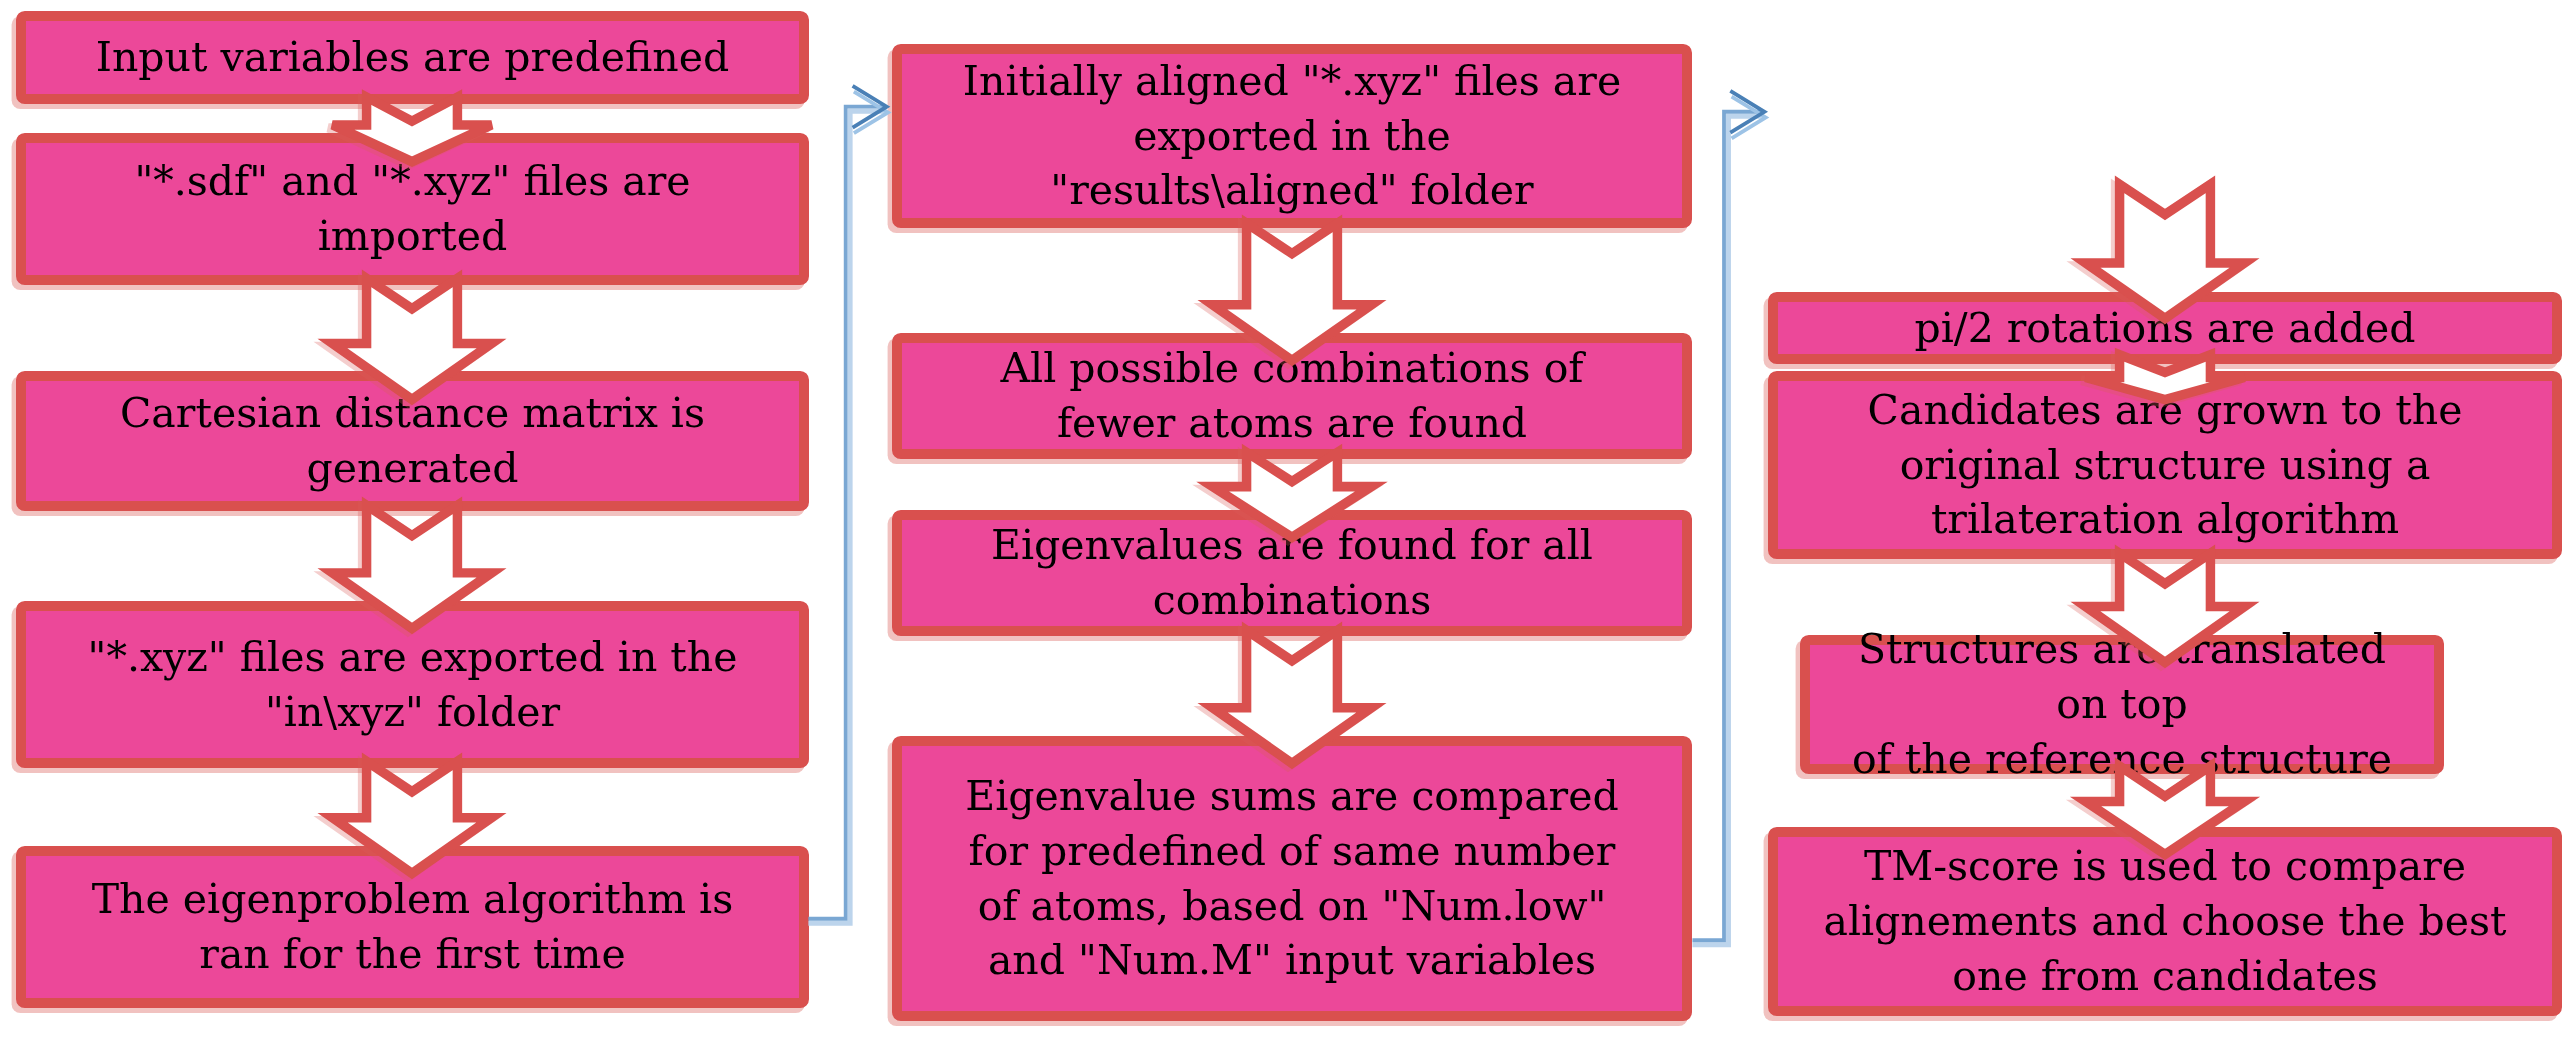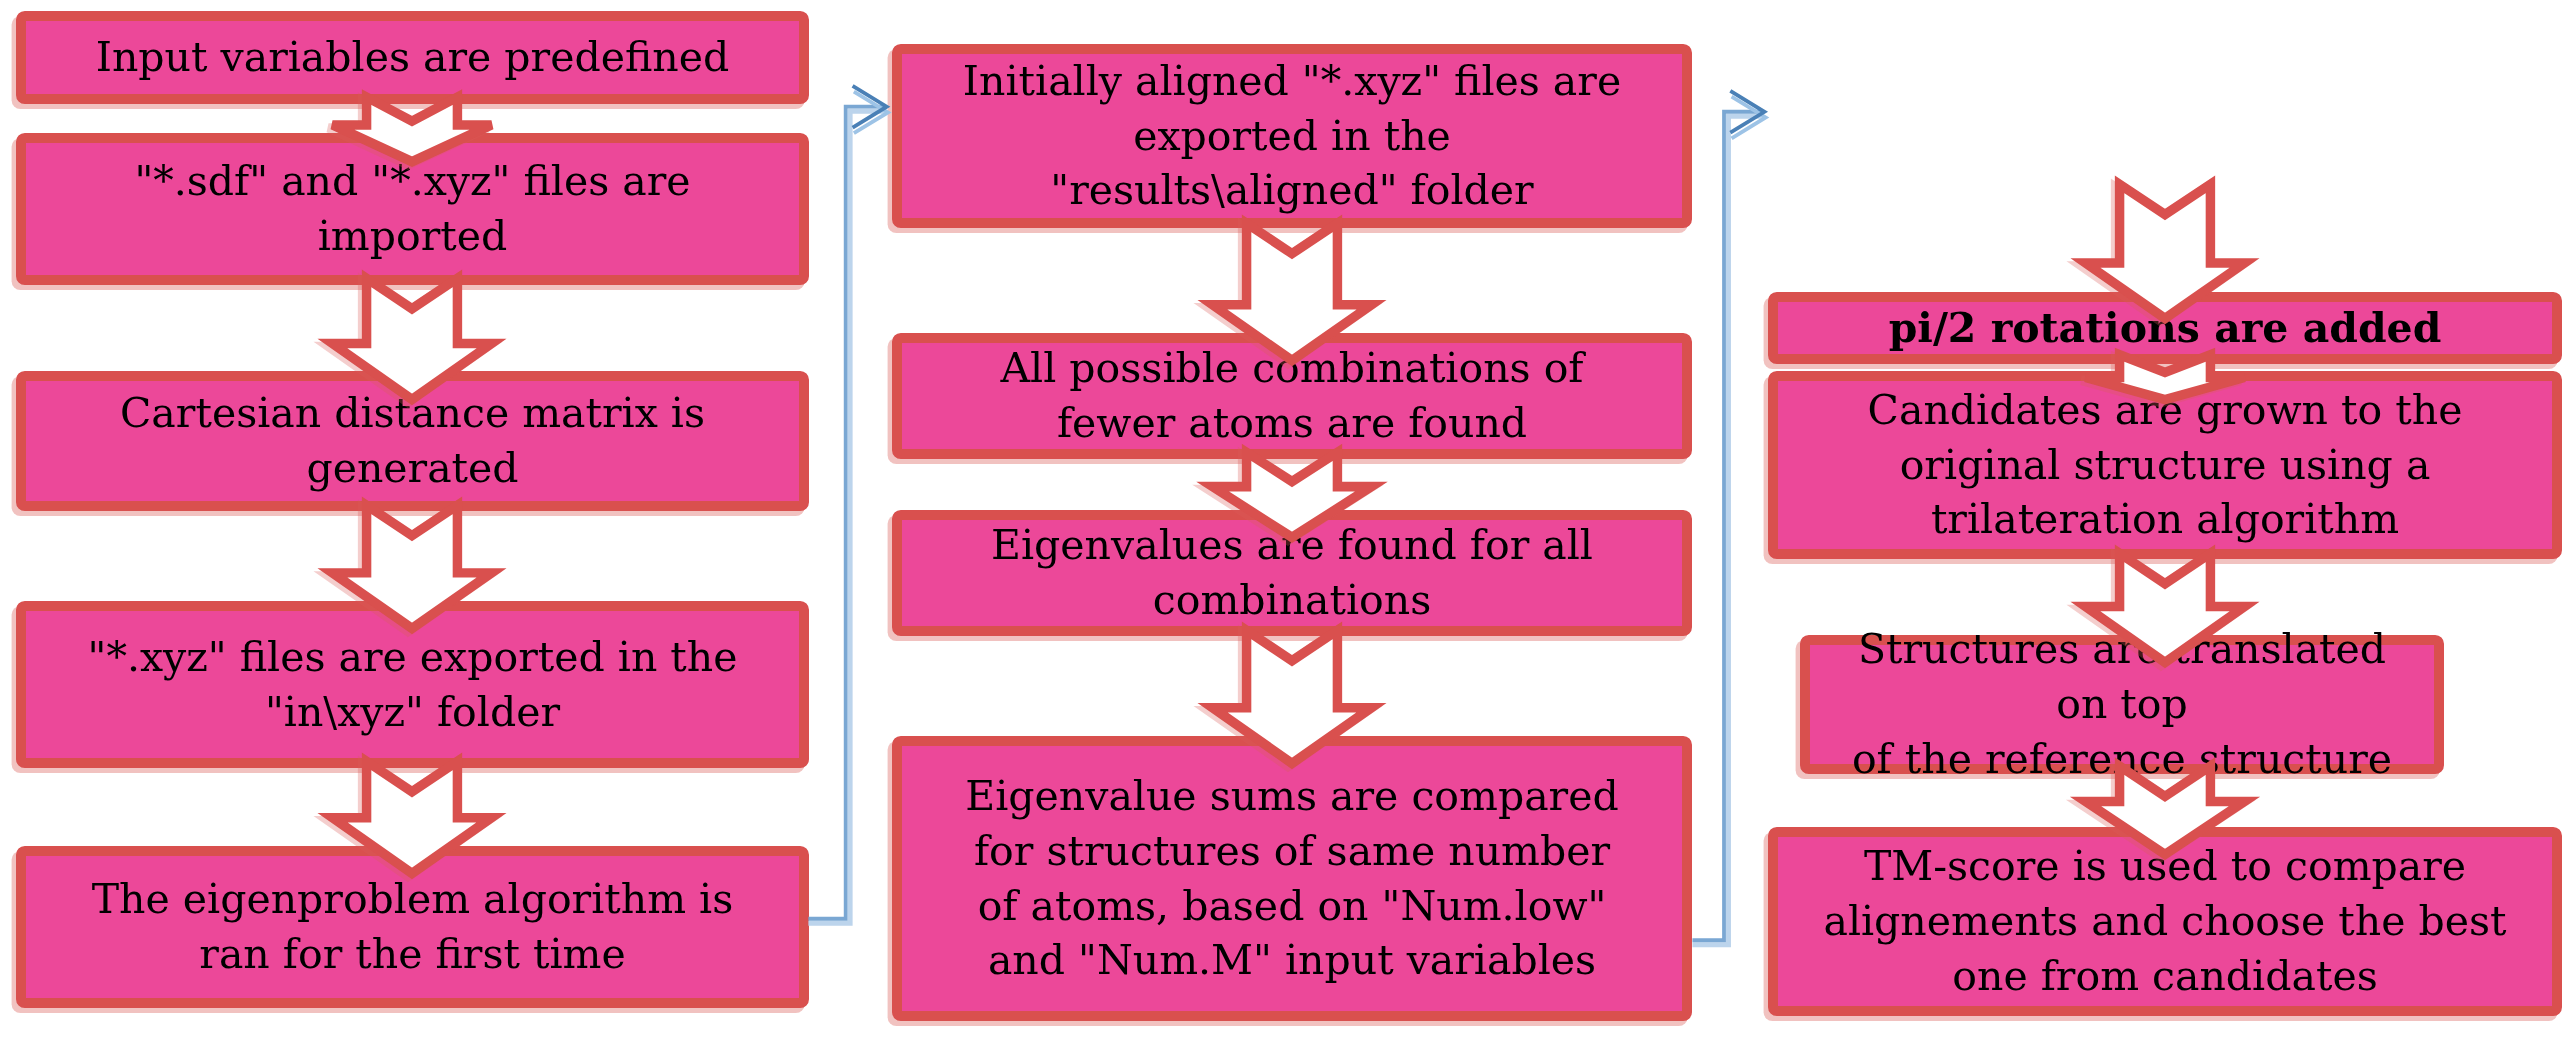--- a/index.html
+++ b/index.html
@@ -99,26 +99,26 @@
   <div class="flow-box" style="left:892px; top:333px; width:800px; height:126px;">
     <span class="label">All possible combinations of
 fewer atoms are found</span>
   </div>
   <div class="flow-box" style="left:892px; top:510px; width:800px; height:126px;">
     <span class="label">Eigenvalues are found for all
 combinations</span>
   </div>
   <div class="flow-box" style="left:892px; top:736px; width:800px; height:285px;">
     <span class="label">Eigenvalue sums are compared
-for structures of same number
+for predefined of same number
 of atoms, based on "Num.low"
 and "Num.M" input variables</span>
   </div>
 
-  <div class="flow-box" style="left:1768px; top:292px; width:794px; height:72px;font-weight:bold;">
+  <div class="flow-box" style="left:1768px; top:292px; width:794px; height:72px;">
     <span class="label">pi/2 rotations are added</span>
   </div>
   <div class="flow-box" style="left:1768px; top:371px; width:794px; height:188px;">
     <span class="label">Candidates are grown to the
 original structure using a
 trilateration algorithm</span>
   </div>
   <div class="flow-box" style="left:1768px; top:635px; width:644px; height:139px;margin-left:32px;">
     <span class="label">Structures are translated on top
 of the reference structure</span>

